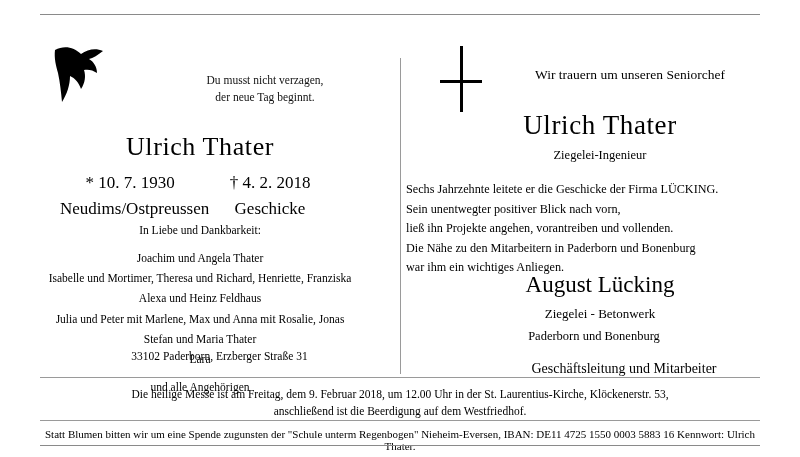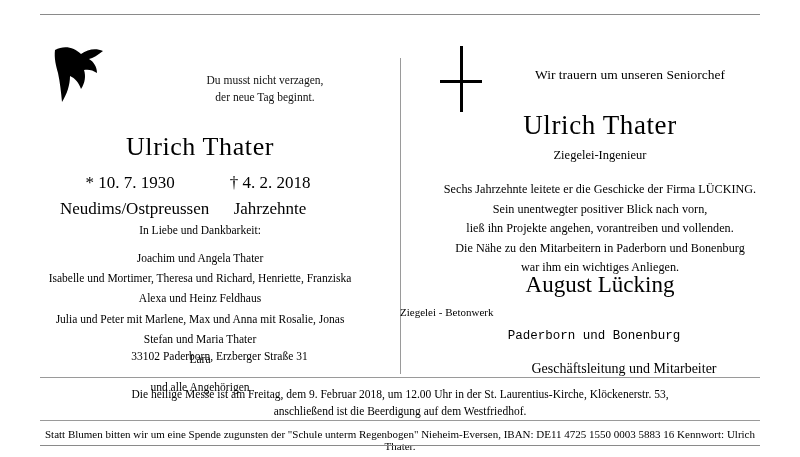--- a/index.html
+++ b/index.html
@@ -177,49 +177,50 @@
     top: 126px;
     text-align: center;
     font-family: "Liberation Serif", serif;
     font-size: 12.5px;
   }
   .tribute {
     position: absolute;
     left: 6px;
     right: 6px;
     top: 158px;
-    text-align: center;
+    text-align: left;
     font-family: "Liberation Serif", serif;
     font-size: 12.2px;
     line-height: 1.6;
   }
   .company {
     position: absolute;
     left: 0;
     right: 0;
     top: 250px;
     text-align: center;
     font-family: "Liberation Serif", serif;
     font-size: 23px;
   }
   .company-sub {
     position: absolute;
     left: 0;
     right: 0;
     top: 284px;
-    font-family: "Liberation Serif", serif;
-    font-size: 11px;
+    text-align: center;
+    font-family: "Liberation Serif", serif;
+    font-size: 13px;
   }
   .company-loc {
     position: absolute;
     left: 0;
     right: 12px;
     top: 307px;
     text-align: center;
-    font-family: Liberation Mono, monospace;
+    font-family: Liberation Serif, serif;
     font-size: 12.5px;
   }
   .company-staff {
     position: absolute;
     left: 0;
     right: 0;
     top: 339px;
     text-align: center;
     font-family: "Liberation Serif", serif;
     font-size: 14px;
@@ -294,21 +295,21 @@
 
       <div class="name-left">Ulrich Thater</div>
 
       <div class="dates">
         <div class="d-col">
           <div>* 10. 7. 1930</div>
           <div>Neudims/Ostpreussen</div>
         </div>
         <div class="d-col">
           <div>† 4. 2. 2018</div>
-          <div>Jahrzehnte</div>
+          <div>Geschicke</div>
         </div>
       </div>
 
       <div class="left-body">
         <div>In Liebe und Dankbarkeit:</div>
         <div class="gap"></div>
         <div>Joachim und Angela Thater</div>
         <div>Isabelle und Mortimer, Theresa und Richard, Henriette, Franziska</div>
         <div>Alexa und Heinz Feldhaus</div>
         <div>Julia und Peter mit Marlene, Max und Anna mit Rosalie, Jonas</div>

